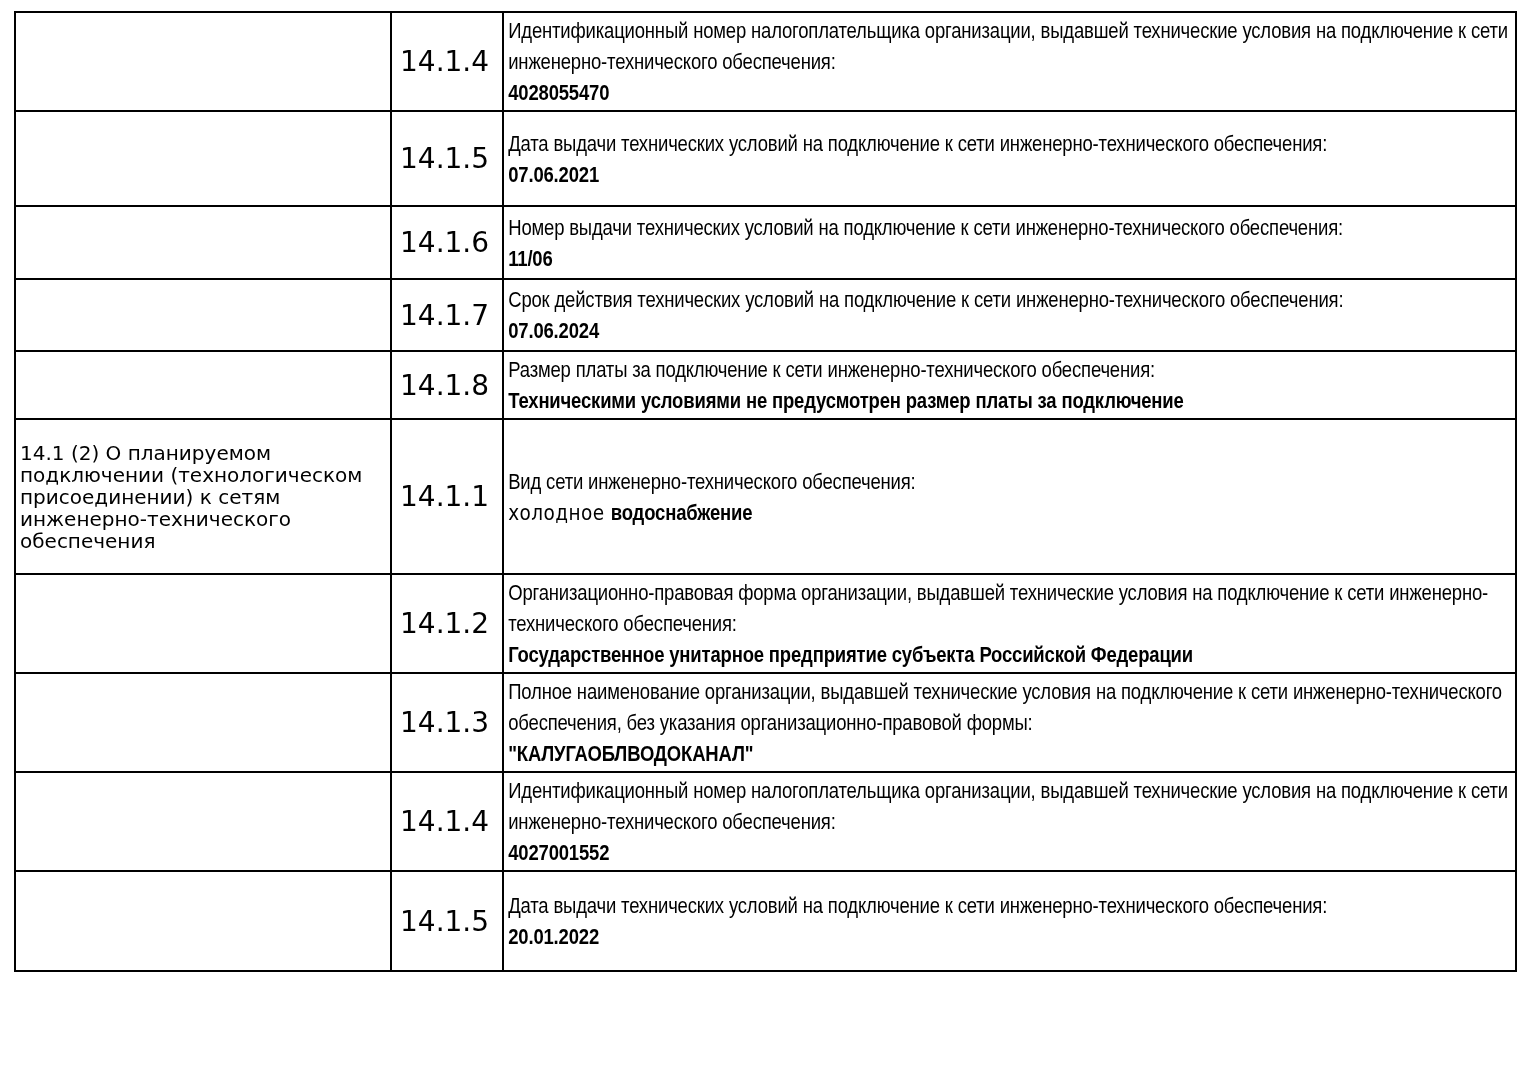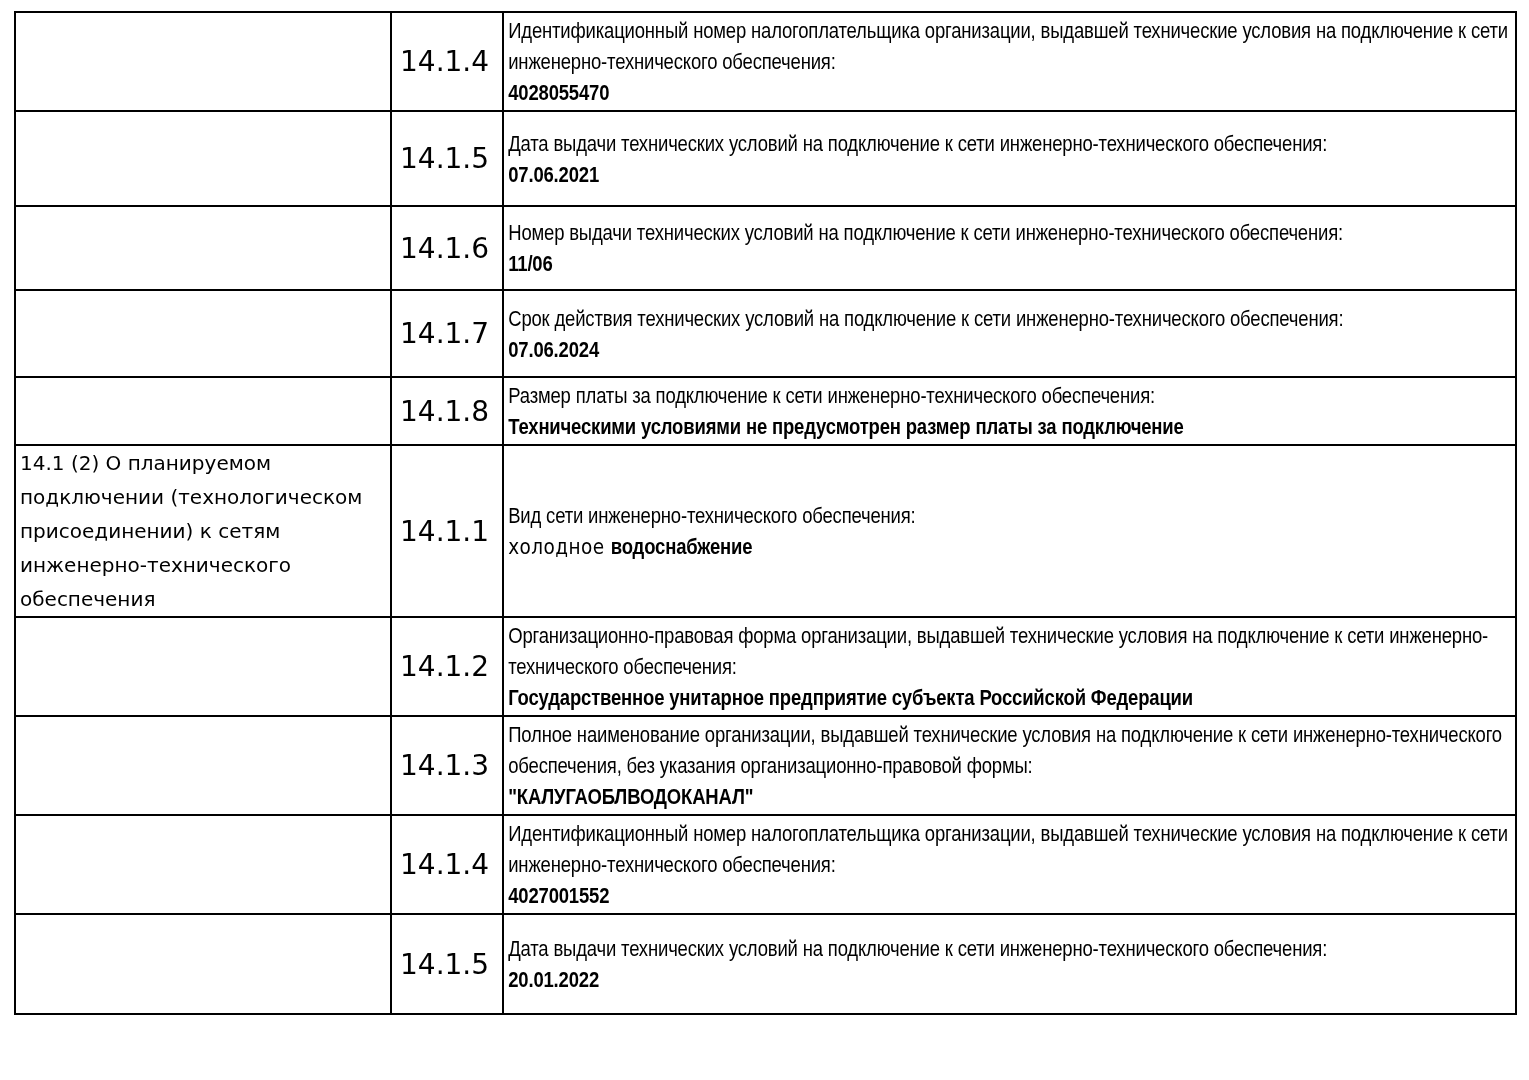--- a/index.html
+++ b/index.html
@@ -23,21 +23,21 @@
   }
   td {
     border: 2px solid #000000;
     vertical-align: middle;
     padding: 0;
     overflow: hidden;
   }
   td.c1 { padding: 0 4px; }
   .section-text {
     font-size: 20px;
-    line-height: 34px;
+    line-height: 22px;
     font-family: "DejaVu Sans", sans-serif;
   }
   td.c2 {
     padding: 0 4px 0 8px;
     font-size: 28px;
     font-family: "DejaVu Sans", sans-serif;
   }
   td.c3 { padding: 0; margin-top: 23px; }
   
   .cond {
@@ -92,36 +92,36 @@
       <span>14.1.5</span>
     </td>
     <td class="c3">
       <div class="cond">
         <div class="item-label">Дата выдачи технических условий на подключение к сети инженерно-технического обеспечения:</div>
         <div class="item-value"><span class="vp-bold">07.06.2021</span></div>
       </div>
     </td>
   </tr>
 
-  <tr style="height: 84px;">
+  <tr style="height: 73px;">
     <td class="c1">
       <div class="section-text"></div>
     </td>
     <td class="c2">
       <span>14.1.6</span>
     </td>
     <td class="c3">
       <div class="cond">
         <div class="item-label">Номер выдачи технических условий на подключение к сети инженерно-технического обеспечения:</div>
         <div class="item-value"><span class="vp-bold">11/06</span></div>
       </div>
     </td>
   </tr>
 
-  <tr style="height: 87px;">
+  <tr style="height: 72px;">
     <td class="c1">
       <div class="section-text"></div>
     </td>
     <td class="c2">
       <span>14.1.7</span>
     </td>
     <td class="c3">
       <div class="cond">
         <div class="item-label">Срок действия технических условий на подключение к сети инженерно-технического обеспечения:</div>
         <div class="item-value"><span class="vp-bold">07.06.2024</span></div>

